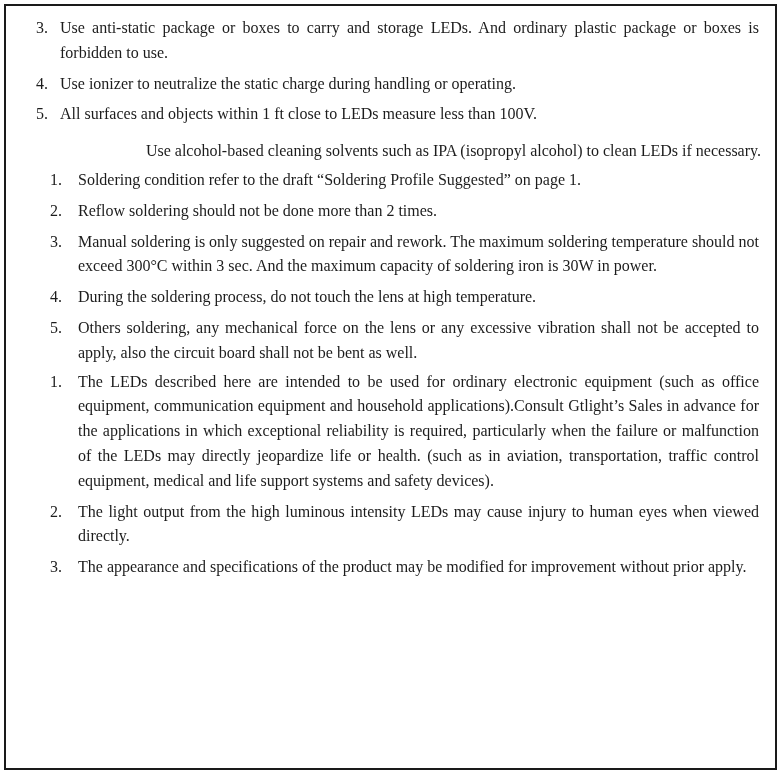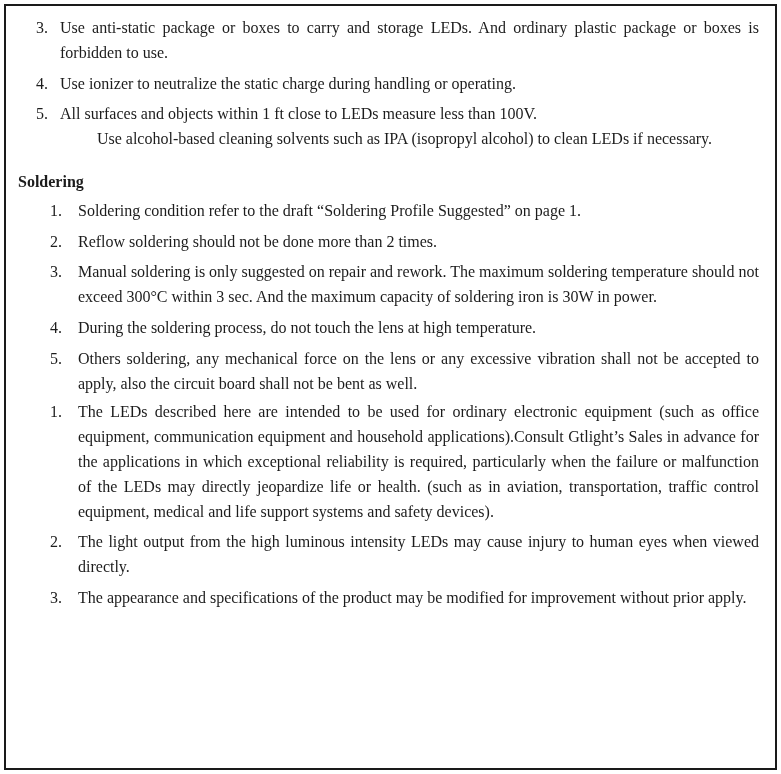--- a/index.html
+++ b/index.html
@@ -24,21 +24,22 @@
     font-size: 16px;
     line-height: 1.55;
   }
   .heading {
     font-weight: bold;
     margin: 18px 0 0 0;
   }
   .heading.first-gap { margin-top: 20px; }
   .body-indent {
     padding-left: 30px;
-    text-align: center;
+    text-align: right;
+    margin-top: 12px;
   }
   .doc-list {
     margin: 2px 0 0 0;
     padding: 0;
   }
   .top-list { padding-left: 18px; }
   .sec-list { padding-left: 32px; margin-top: 4px; }
   .item {
     display: flex;
     margin-bottom: 6px;
@@ -70,21 +71,20 @@
       <span class="text">Use ionizer to neutralize the static charge during handling or operating.</span>
     </div>
     <div class="item">
       <span class="num">5.</span>
       <span class="text">All surfaces and objects within 1 ft close to LEDs measure less than 100V.</span>
     </div>
   </div>
 
   <div class="body-indent">Use alcohol-based cleaning solvents such as IPA (isopropyl alcohol) to clean LEDs if necessary.</div>
 
-  <div class="heading">Soldering</div>
   <div class="doc-list sec-list">
     <div class="item">
       <span class="num">1.</span>
       <span class="text">Soldering condition refer to the draft “Soldering Profile Suggested” on page 1.</span>
     </div>
     <div class="item">
       <span class="num">2.</span>
       <span class="text">Reflow soldering should not be done more than 2 times.</span>
     </div>
     <div class="item">

